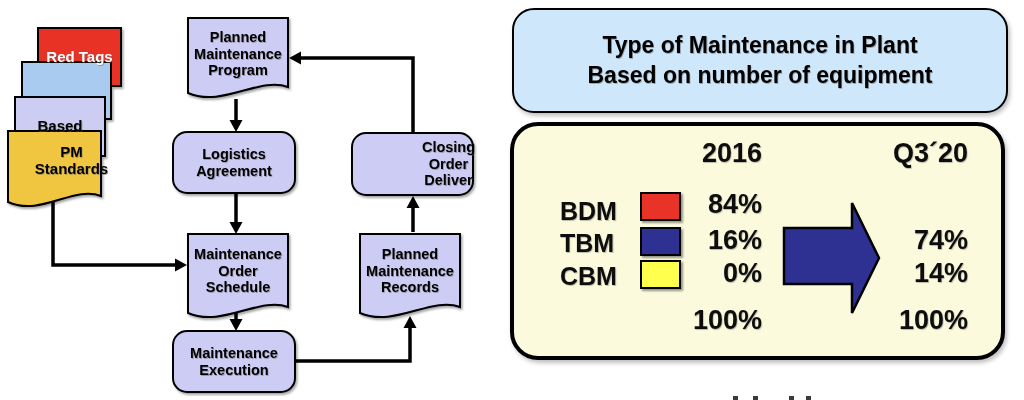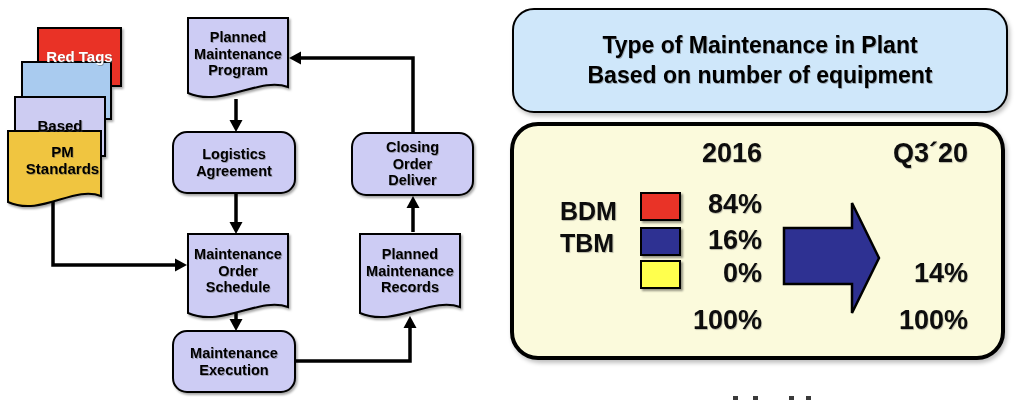--- a/index.html
+++ b/index.html
@@ -11,27 +11,27 @@
   
   .lbl{
     position:absolute;display:flex;align-items:center;justify-content:center;
     text-align:center;font-weight:bold;color:#000;white-space:pre-line;
     line-height:1.13;text-shadow:0.8px 1.2px 0.5px rgba(90,90,90,0.45);
     pointer-events:none;
   }
   #lbl-red{left:38px;top:28px;width:83px;height:58px;font-size:15px;color:#fff;}
   #lbl-spare{left:22px;top:62px;width:89px;height:57px;font-size:15px;}
   #lbl-labour{left:15px;top:97px;width:90px;height:59px;font-size:15px;}
-  #lbl-pm{left:16px;top:130px;width:93px;height:62px;font-size:15px;}
+  #lbl-pm{left:25px;top:130px;width:93px;height:62px;font-size:15px;}
   #lbl-program{left:188px;top:19px;width:100px;height:70px;font-size:14.5px;}
   #lbl-logistics{left:173px;top:132px;width:122px;height:61px;font-size:14.5px;}
   #lbl-order{left:188px;top:235px;width:100px;height:72px;font-size:14.5px;}
   #lbl-execution{left:173px;top:331px;width:122px;height:61px;font-size:14.5px;}
   #lbl-records{left:360px;top:235px;width:100px;height:72px;font-size:14.5px;}
-  #lbl-closing{left:352px;top:133px;width:121px;height:62px;font-size:14.5px;}
+  #lbl-closing{left:352px;top:133px;width:121px;height:62px;font-size:14.5px;padding-left:36px;}
   
   .title-box{
     position:absolute;left:512px;top:8px;width:496px;height:105px;
     border:2.5px solid #000;border-radius:22px;box-sizing:border-box;
     display:flex;align-items:center;justify-content:center;text-align:center;
     font-size:23px;font-weight:bold;color:#000;white-space:pre-line;line-height:1.3;
     text-shadow:0.8px 1.2px 0.5px rgba(90,90,90,0.45);
     box-shadow:2px 3px 4px rgba(0,0,0,0.25);
   }
   .table-box{
@@ -126,30 +126,32 @@
 
   <div class="title-box" style="background: rgb(207, 231, 250);">Type of Maintenance in Plant
 Based on number of equipment</div>
 
   <div class="table-box" style="background: rgb(251, 250, 220);">
     <div class="cell hdr col-2016" style="top:14px;">2016</div>
     <div class="cell hdr col-q320" style="top:14px;">Q3´20</div>
 
     <div class="cell rowlbl" style="left:46px;top:72px;">BDM</div>
     <div class="cell rowlbl" style="left:46px;top:104px;">TBM</div>
+    <div class="cell rowlbl" style="left:46px;top:137px;">CBM</div>
 
     <div class="swatch" style="top: 66px; background: rgb(233, 51, 39);"></div>
     <div class="swatch" style="top: 101px; background: rgb(46, 49, 146);"></div>
     <div class="swatch" style="top: 134px; background: rgb(255, 255, 77);"></div>
 
     <div class="cell num col-2016" style="top:65px;">84%</div>
     <div class="cell num col-2016" style="top:101px;">16%</div>
     <div class="cell num col-2016" style="top:134px;">0%</div>
     <div class="cell num col-2016" style="top:181px;">100%</div>
 
+    <div class="cell num col-q320" style="top:101px;">74%</div>
     <div class="cell num col-q320" style="top:134px;">14%</div>
     <div class="cell num col-q320" style="top:181px;">100%</div>
 
     <svg class="arrow-svg" width="102" height="118" viewBox="0 0 102 118">
       <polygon points="4,30 72,30 72,5 99,60 72,115 72,86 4,86" stroke="#000" stroke-width="2.5" stroke-linejoin="miter" fill="#2E3192"></polygon>
     </svg>
   </div>
 
   <div class="frag" style="left:733px;"></div>
   <div class="frag" style="left:753px;"></div>

